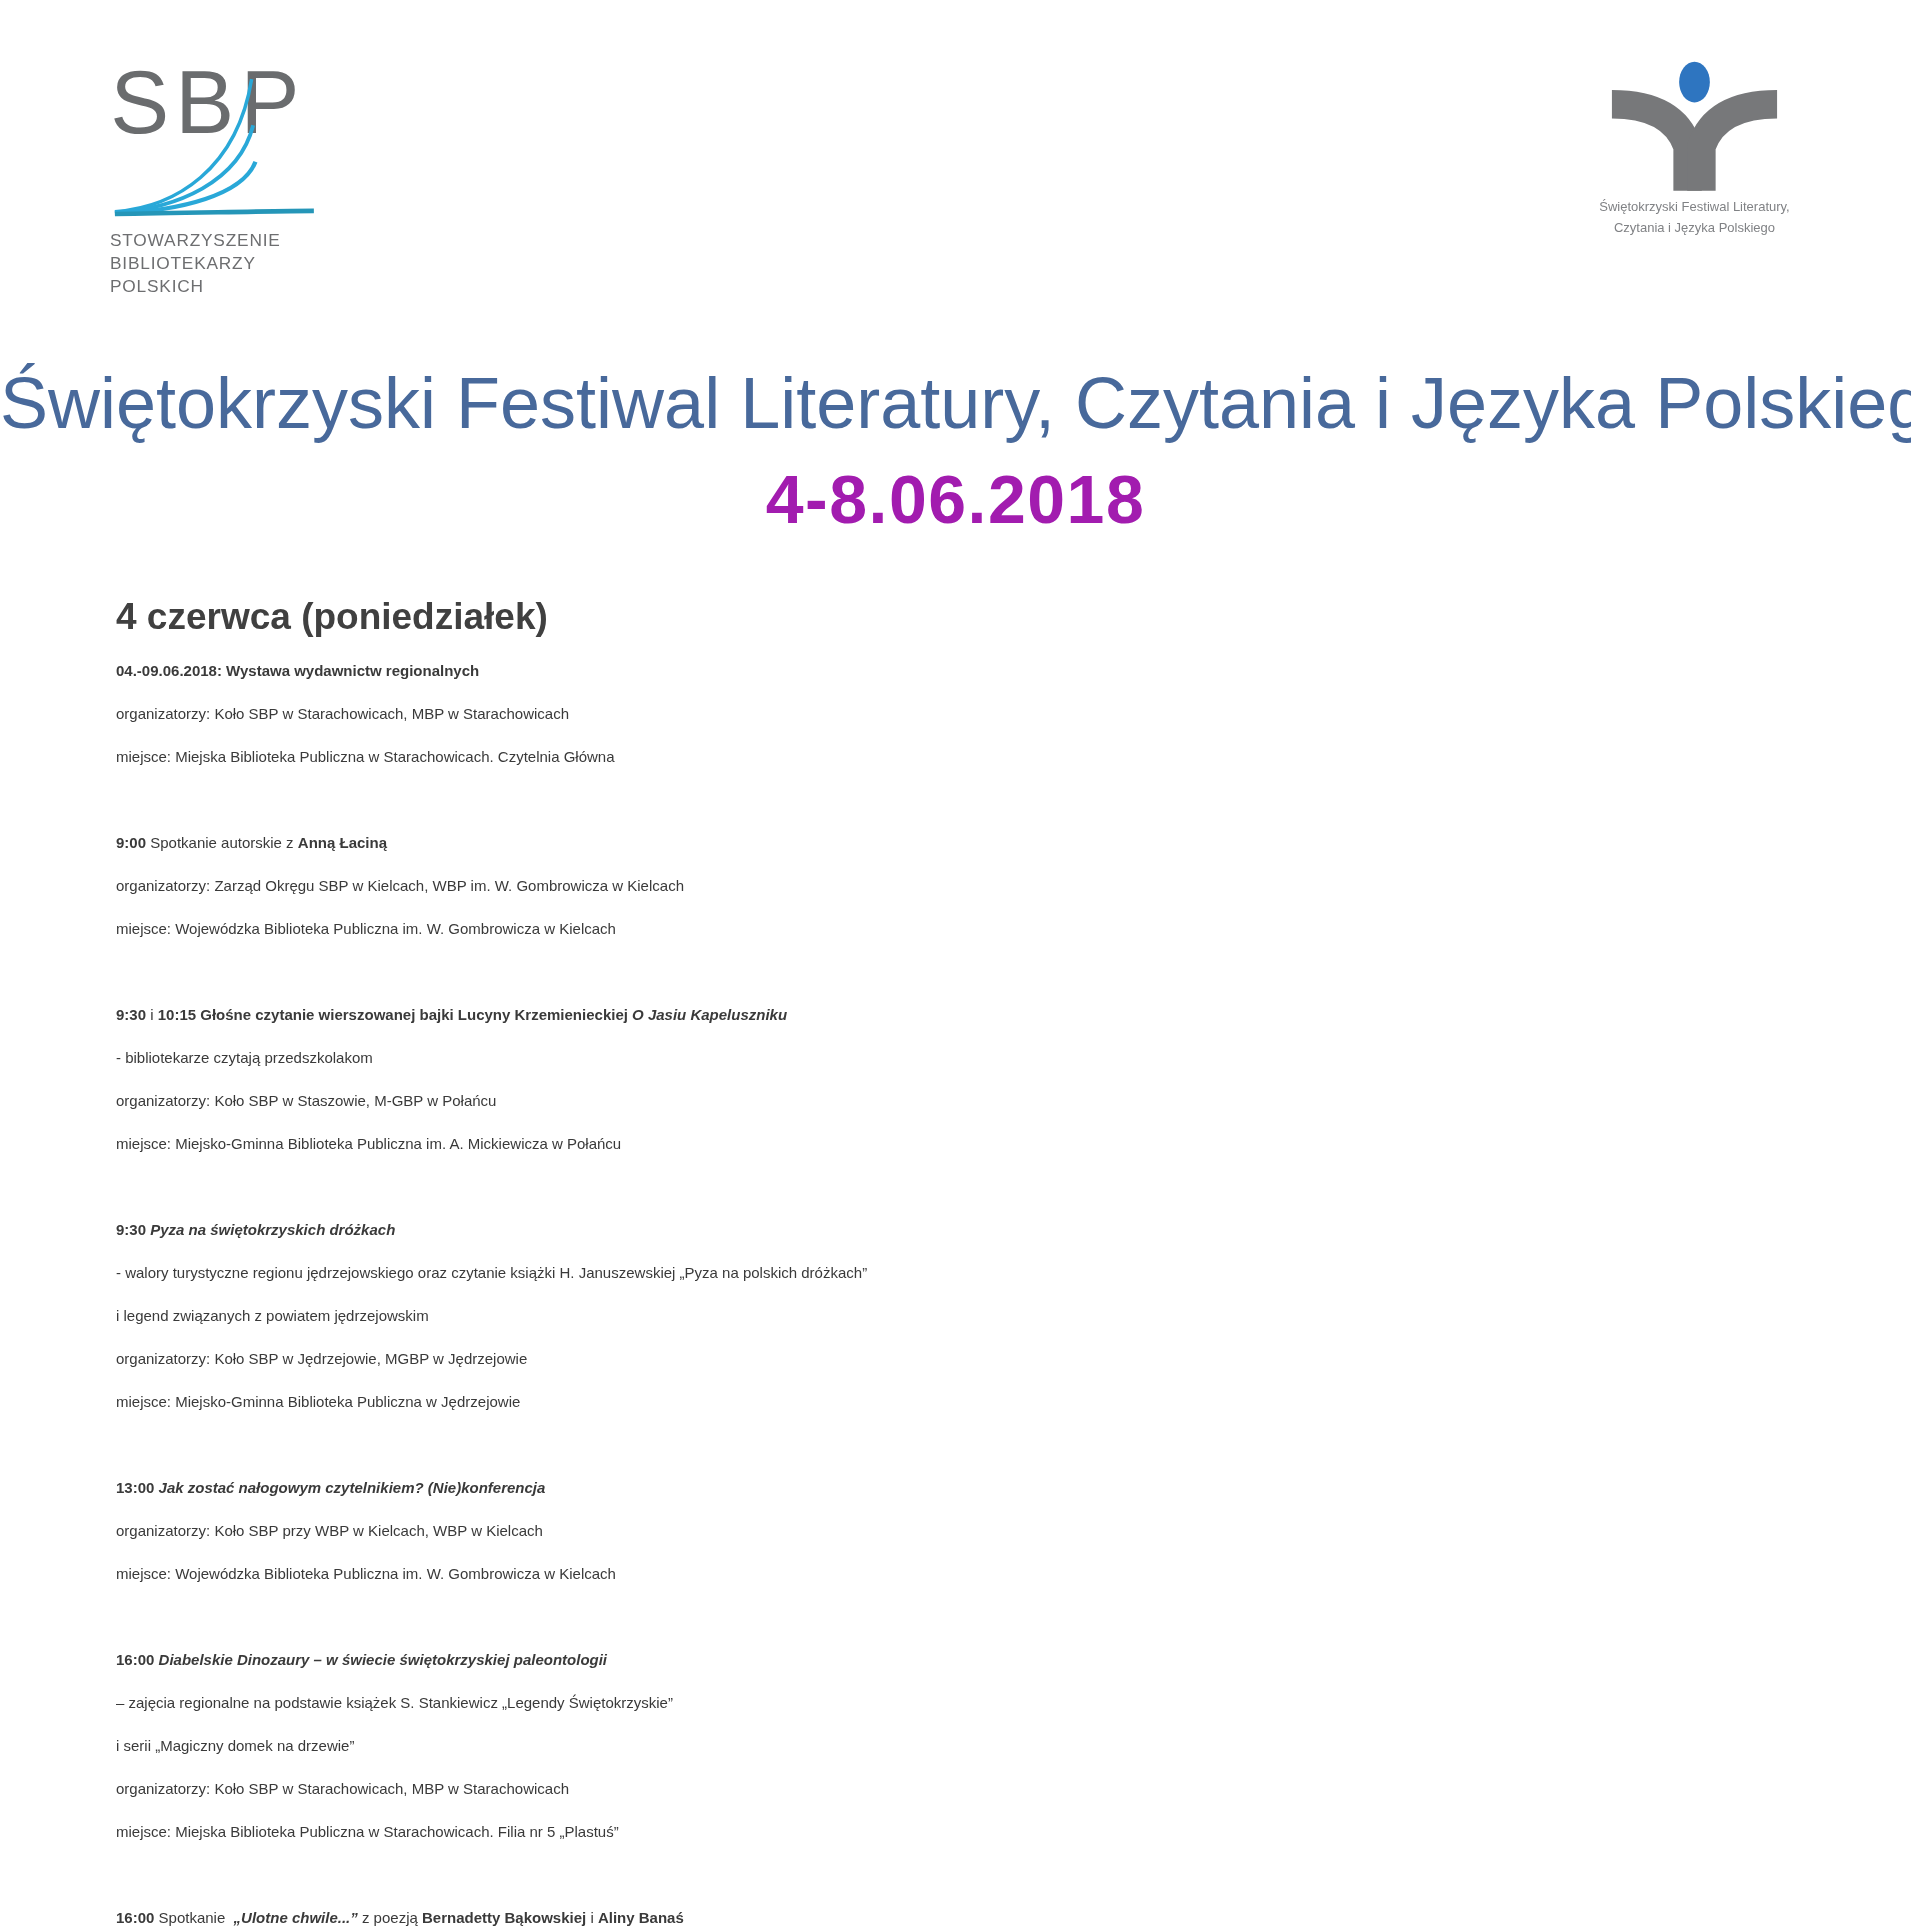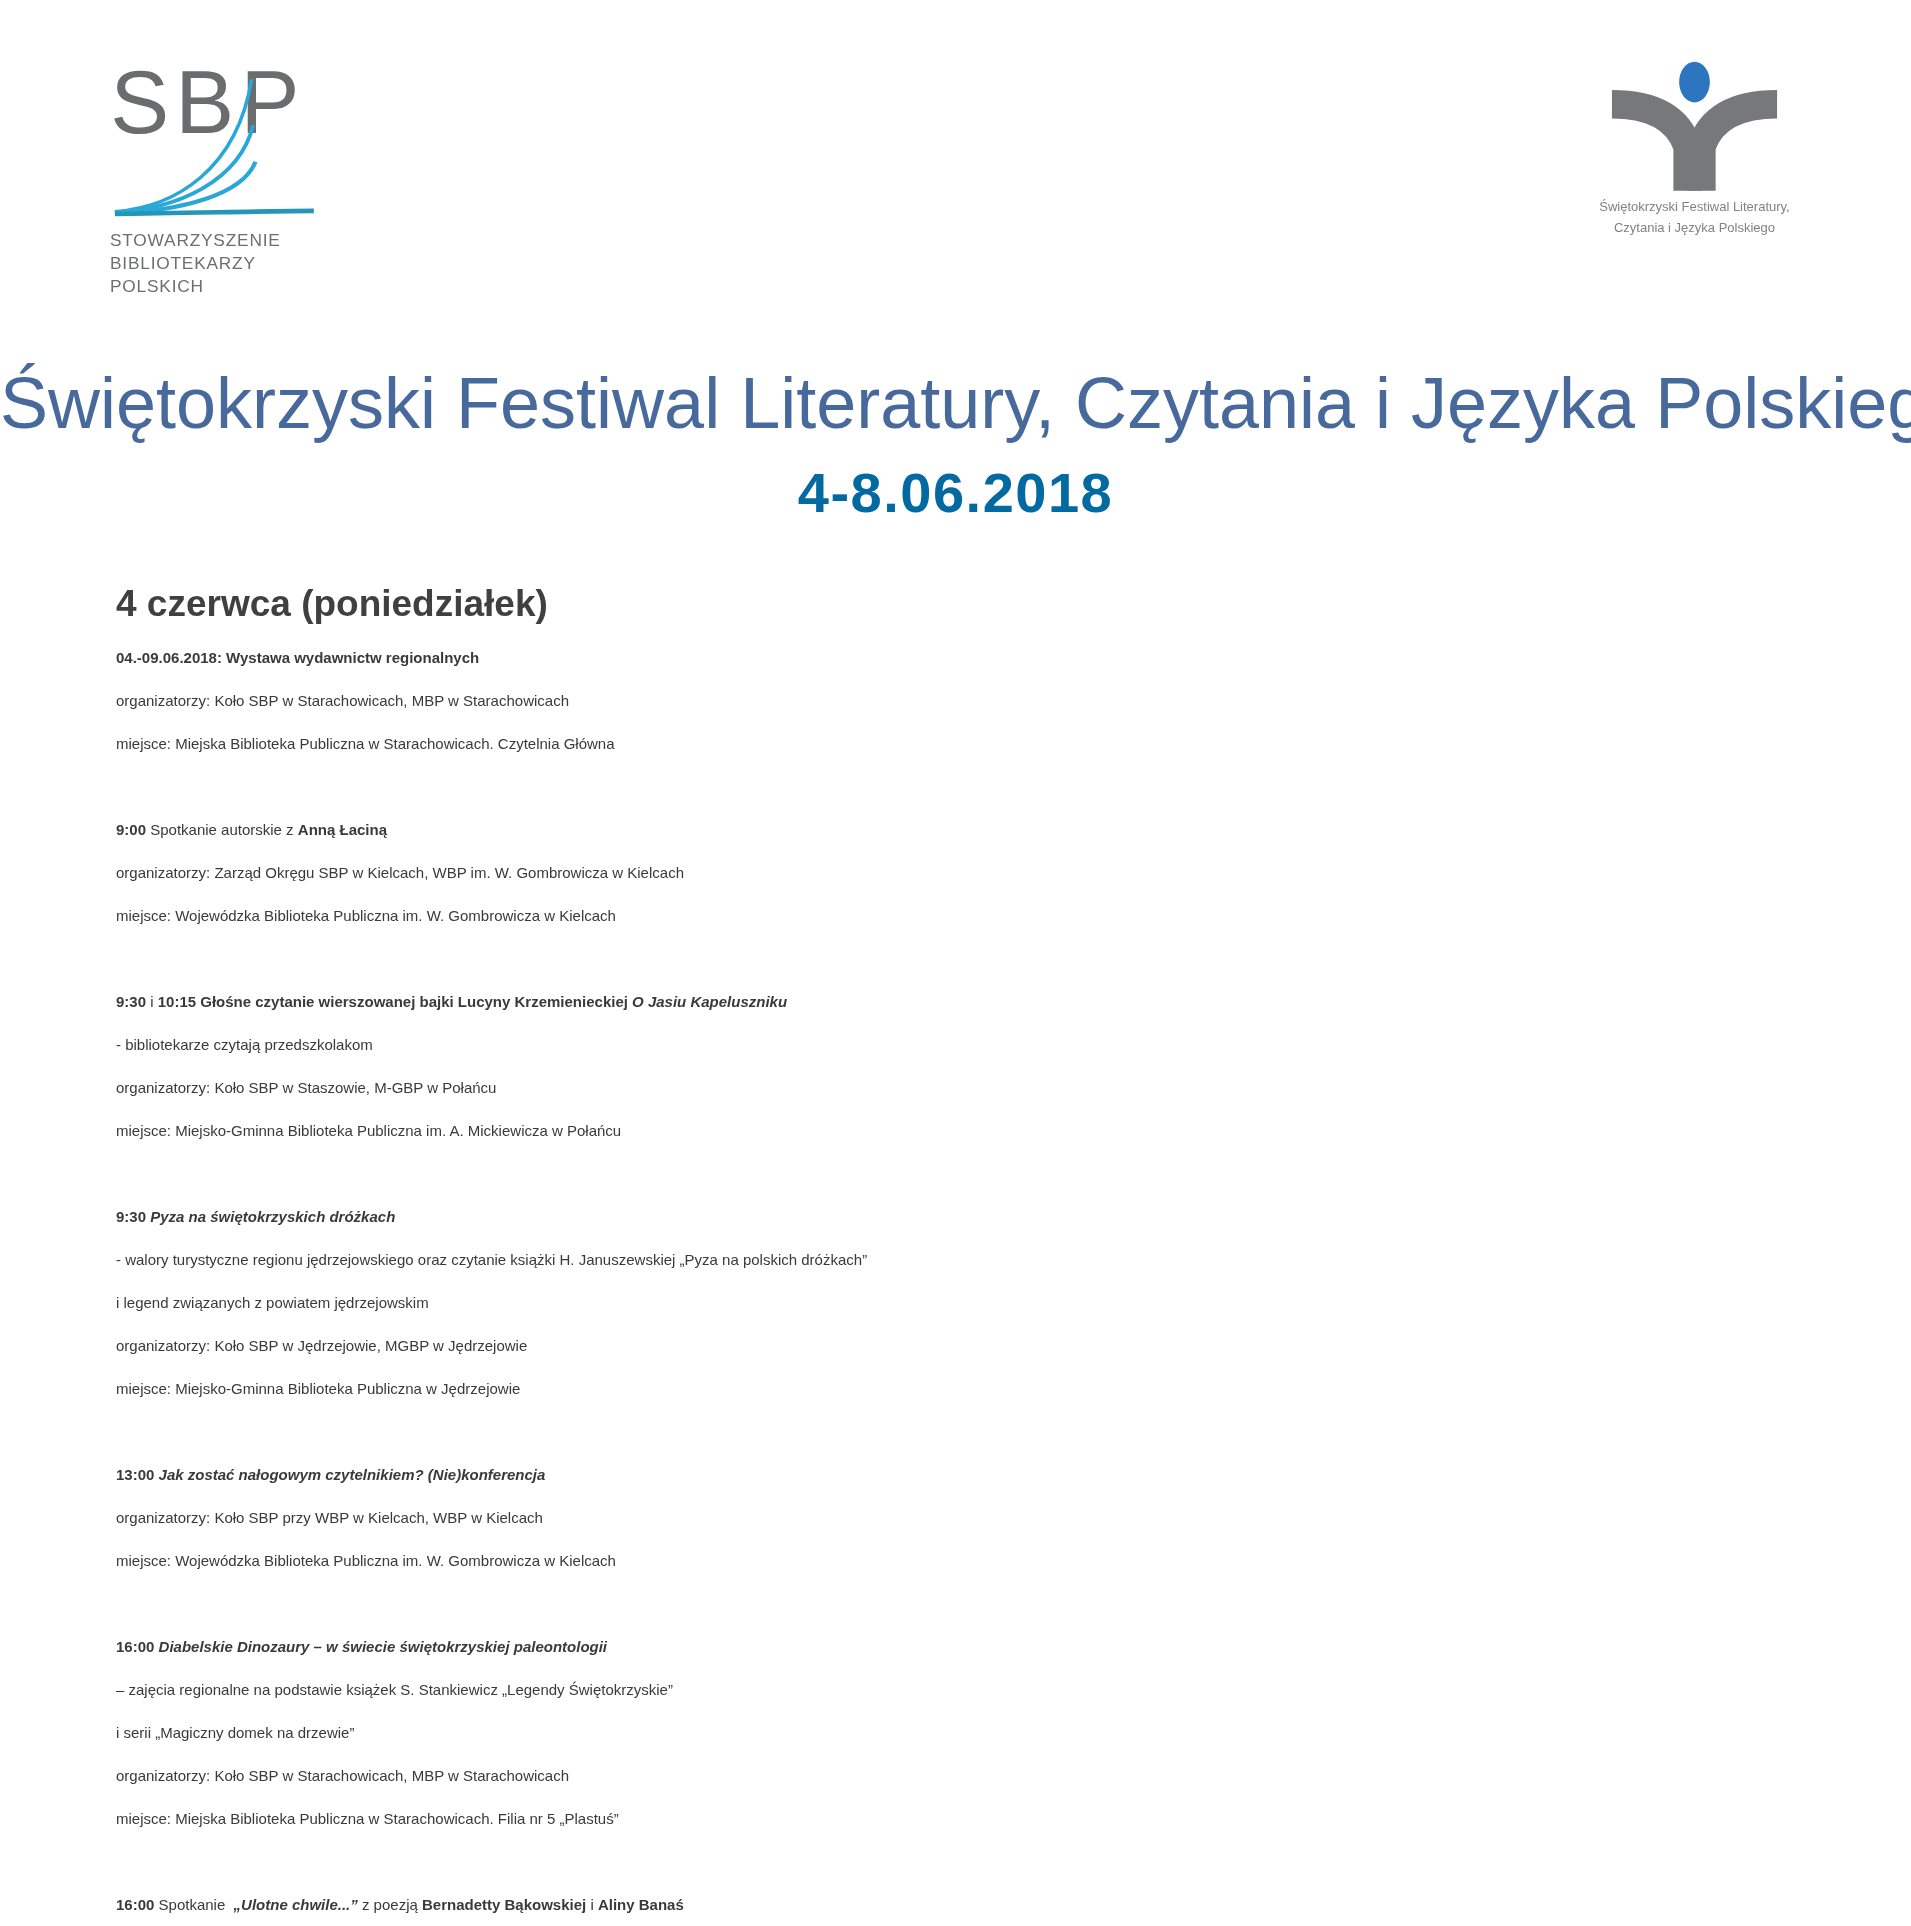--- a/index.html
+++ b/index.html
@@ -10,21 +10,21 @@
   .top{display:flex;justify-content:space-between;align-items:flex-start;padding:58px 43px 0 110px;}
   .sbp{width:239px;}
   .sbp svg{width:208px;height:169px;display:block;}
   .sbp-caption{margin-top:2px;font-size:17.3px;line-height:23px;letter-spacing:0.8px;color:#6d6e70;}
   .fest{width:347px;display:flex;flex-direction:column;align-items:center;}
   .fest svg{width:169px;height:133px;display:block;}
   .fest-caption{margin-top:6.2px;font-size:13px;line-height:20.4px;color:#808285;text-align:center;}
 
   
   .title{margin-top:64px;text-align:center;font-size:72px;color:#48699b;white-space:nowrap;}
-  .dates{margin-top:16px;text-align:center;font-size:56px;font-weight:bold;letter-spacing:1.5px;color:#0369a1;}
+  .dates{margin-top:16px;text-align:center;font-size:68px;font-weight:bold;letter-spacing:1.5px;color:#a21caf;}
 
   
   .program{margin-top:58px;padding:0 116px;}
   .day-heading{margin:0 0 10.8px 0;font-size:37px;font-weight:bold;color:#404040;}
   .event{margin-bottom:43px;}
   .event:last-child{margin-bottom:0;}
   .line{margin:0;font-size:15px;line-height:43px;white-space:pre-wrap;color:#3a3a3a;}
   .line .b{font-weight:bold;}
   .line .i{font-style:italic;}
 </style>

